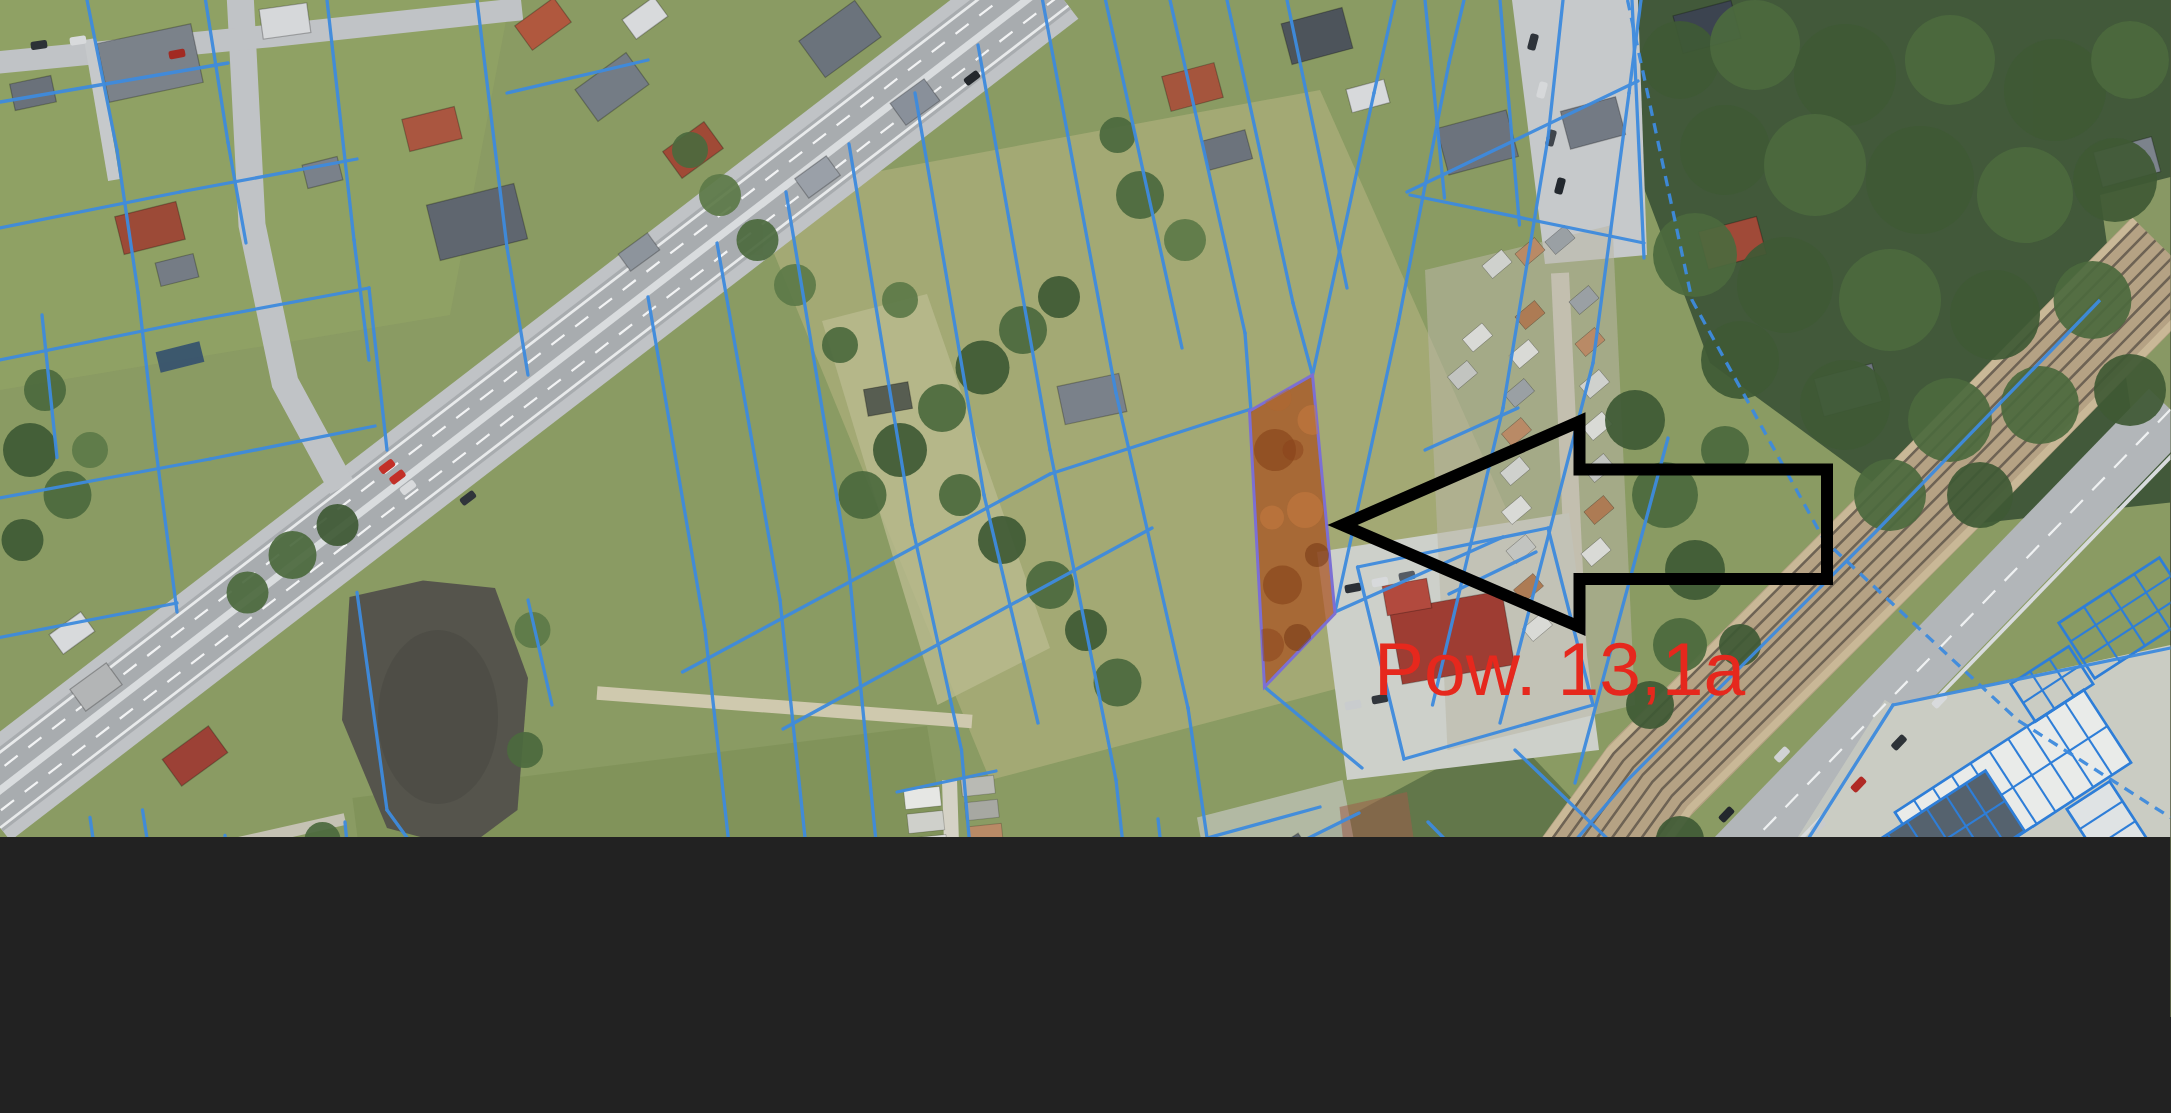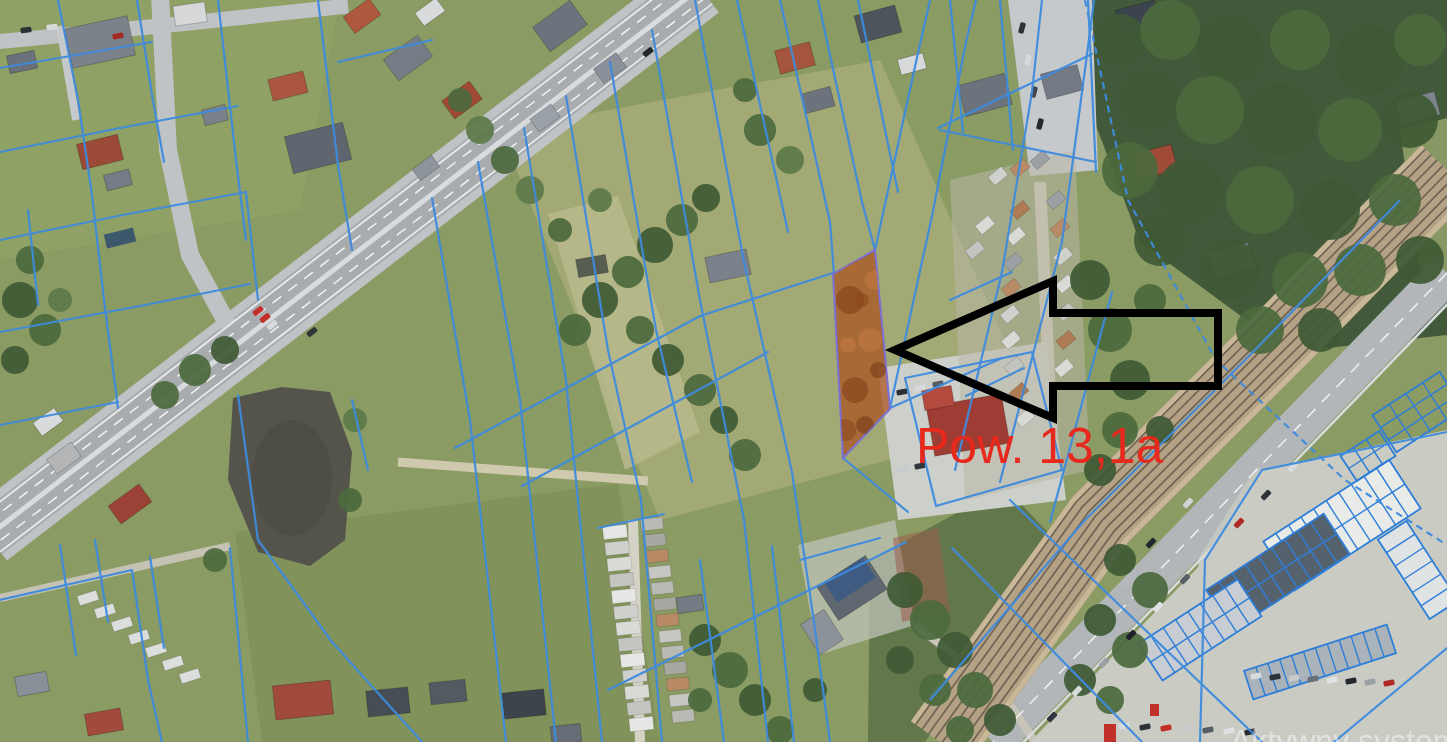--- a/index.html
+++ b/index.html
@@ -1,16 +1,16 @@
 <!DOCTYPE html>
 <html><head>
 <meta charset="utf-8">
 <style>
   html,body{margin:0;padding:0;background:#222;}
-  .viewport{position:relative;width:1447px;height:742px;overflow:hidden;font-family:"Liberation Sans",sans-serif;}
+  .viewport{position:relative;width:1447px;height:558px;overflow:hidden;font-family:"Liberation Sans",sans-serif;}
   svg{display:block;}
   text{font-family:"Liberation Sans","DejaVu Sans",sans-serif;}
 </style>
 </head>
 <body>
 
 <div class="viewport">
   <svg id="map" width="1447" height="742" viewBox="0 0 1447 742">
     <g id="world">
         <rect x="0" y="0" width="1447" height="742" fill="#8a9b63"></rect>

